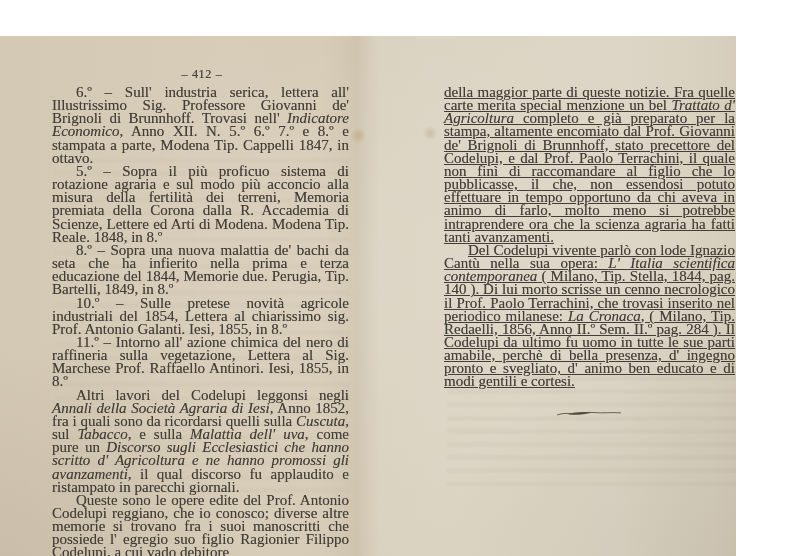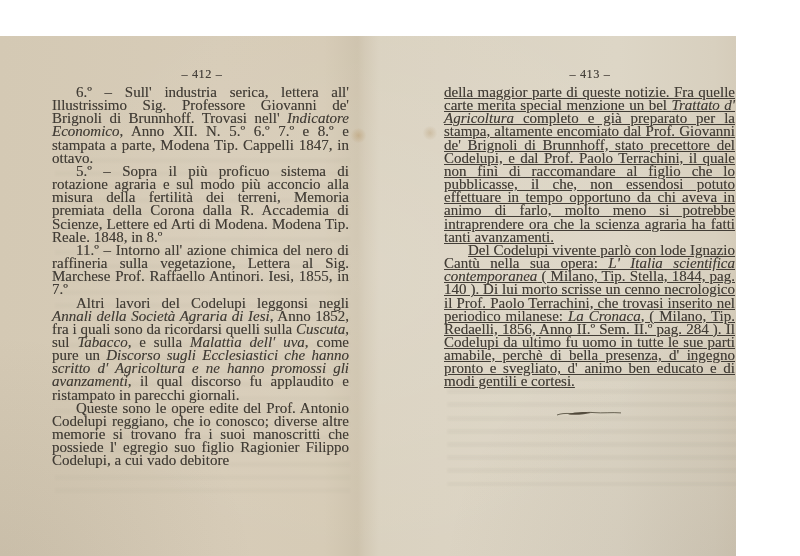--- a/index.html
+++ b/index.html
@@ -56,29 +56,30 @@
   .stain.s3{left:789px;top:132px;width:10px;height:12px;
     background:radial-gradient(circle,rgba(88,70,46,.55),rgba(88,70,46,0) 72%);}
   .flourish{position:absolute;left:555px;top:370px;width:68px;height:14px;}
 </style>
 </head>
 <body>
 
 <div class="scan">
 
   <div class="page-head left">– 412 –</div>
-  <div class="page-head right">– 413 –</div>
 
   <div class="ghost gl"></div>
   <div class="ghost gr"></div>
 
   <div class="textcol left">
       <p><span>6.º – Sull' industria serica, lettera all' Illustrissimo Sig. Professore Giovanni de' Brignoli di Brunnhoff. Trovasi nell' </span><span class="it">Indicatore Economico</span><span>, Anno XII. N. 5.º 6.º 7.º e 8.º e stampata a parte, Modena Tip. Cappelli 1847, in ottavo.</span></p>
       <p><span>5.º – Sopra il più proficuo sistema di rotazione agraria e sul modo più acconcio alla misura della fertilità dei terreni, Memoria premiata della Corona dalla R. Accademia di Scienze, Lettere ed Arti di Modena. Modena Tip. Reale. 1848, in 8.º</span></p>
-      <p><span>11.º – Intorno all' azione chimica del nero di raffineria sulla vegetazione, Lettera al Sig. Marchese Prof. Raffaello Antinori. Iesi, 1855, in 7.º</span></p>
+      <p><span>8.º – Sopra una nuova malattia de' bachi da seta che ha infierito nella prima e terza educazione del 1844, Memorie due. Perugia, Tip. Bartelli, 1849, in 8.º</span></p>
+      <p><span>10.º – Sulle pretese novità agricole industriali del 1854, Lettera al chiarissimo sig. Prof. Antonio Galanti. Iesi, 1855, in 8.º</span></p>
+      <p><span>11.º – Intorno all' azione chimica del nero di raffineria sulla vegetazione, Lettera al Sig. Marchese Prof. Raffaello Antinori. Iesi, 1855, in 8.º</span></p>
       <p><span>Altri lavori del Codelupi leggonsi negli </span><span class="it">Annali della Società Agraria di Iesi</span><span>, Anno 1852, fra i quali sono da ricordarsi quelli sulla </span><span class="it">Cuscuta</span><span>, sul </span><span class="it">Tabacco</span><span>, e sulla </span><span class="it">Malattia dell' uva</span><span>, come pure un </span><span class="it">Discorso sugli Ecclesiastici che hanno scritto d' Agricoltura e ne hanno promossi gli avanzamenti</span><span>, il qual discorso fu applaudito e ristampato in parecchi giornali.</span></p>
       <p><span>Queste sono le opere edite del Prof. Antonio Codelupi reggiano, che io conosco; diverse altre memorie si trovano fra i suoi manoscritti che possiede l' egregio suo figlio Ragionier Filippo Codelupi, a cui vado debitore</span></p>
     </div>
 
   <div class="textcol right">
       <p class="noindent"><span>della maggior parte di queste notizie. Fra quelle carte merita special menzione un bel </span><span class="it">Trattato d' Agricoltura</span><span> completo e già preparato per la stampa, altamente encomiato dal Prof. Giovanni de' Brignoli di Brunnhoff, stato precettore del Codelupi, e dal Prof. Paolo Terrachini, il quale non finì di raccomandare al figlio che lo pubblicasse, il che, non essendosi potuto effettuare in tempo opportuno da chi aveva in animo di farlo, molto meno si potrebbe intraprendere ora che la scienza agraria ha fatti tanti avanzamenti.</span></p>
       <p><span>Del Codelupi vivente parlò con lode Ignazio Cantù nella sua opera: </span><span class="it">L' Italia scientifica contemporanea</span><span> ( Milano, Tip. Stella, 1844, pag. 140 ). Di lui morto scrisse un cenno necrologico il Prof. Paolo Terrachini, che trovasi inserito nel periodico milanese: </span><span class="it">La Cronaca</span><span>, ( Milano, Tip. Redaelli, 1856, Anno II.º Sem. II.º pag. 284 ). Il Codelupi da ultimo fu uomo in tutte le sue parti amabile, perchè di bella presenza, d' ingegno pronto e svegliato, d' animo ben educato e di modi gentili e cortesi.</span></p>
     </div>
 
   <div class="flourish">

